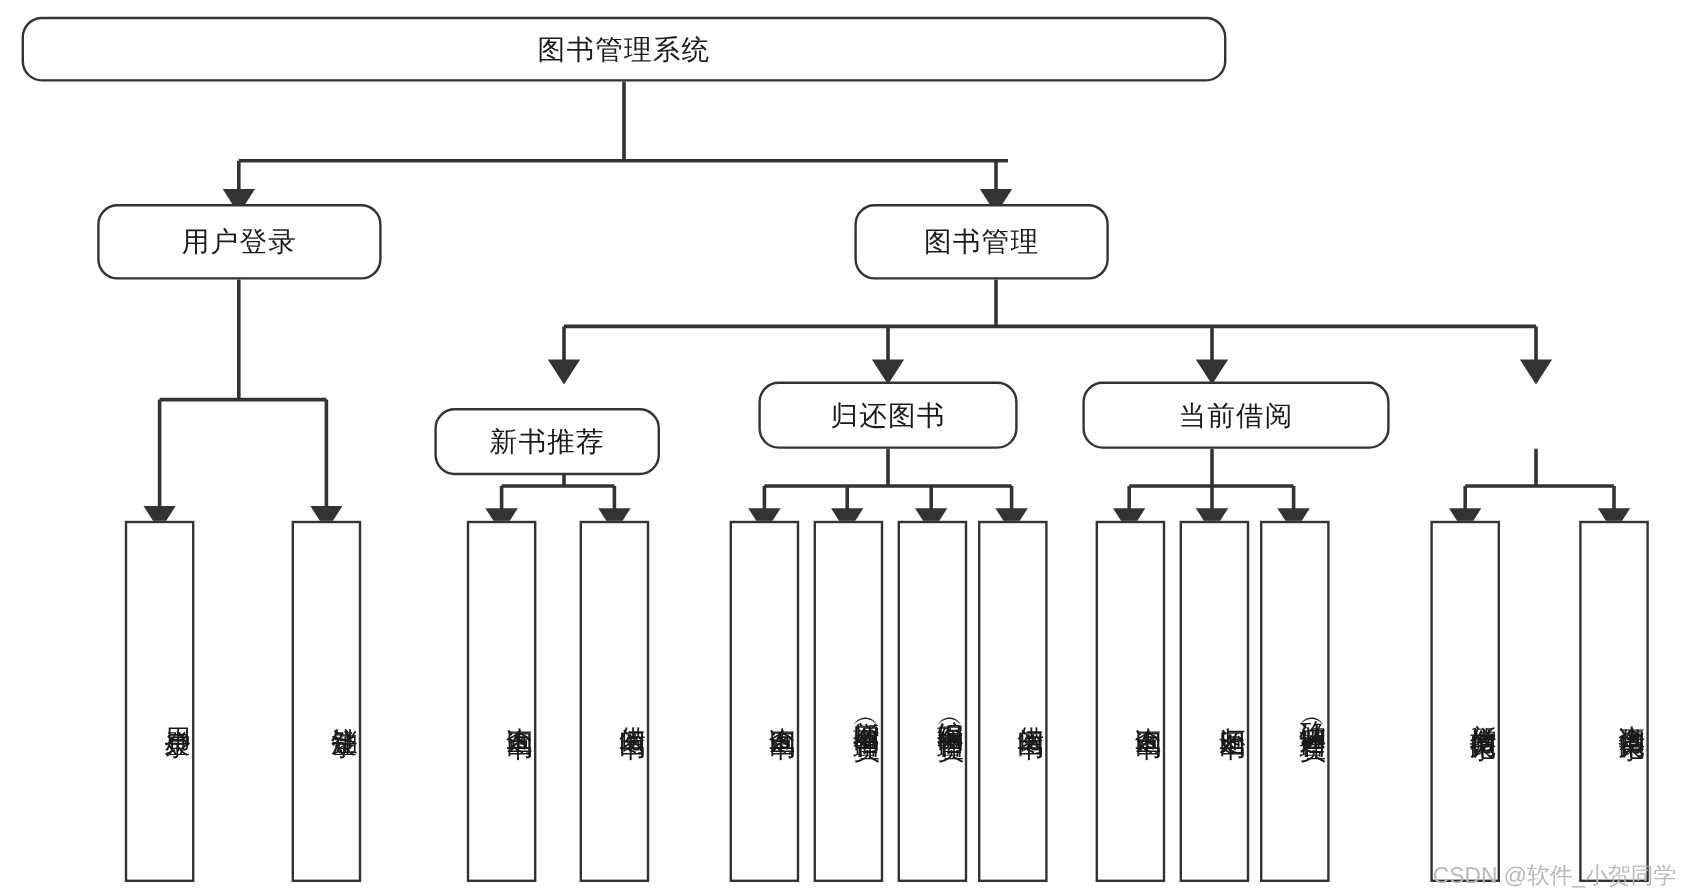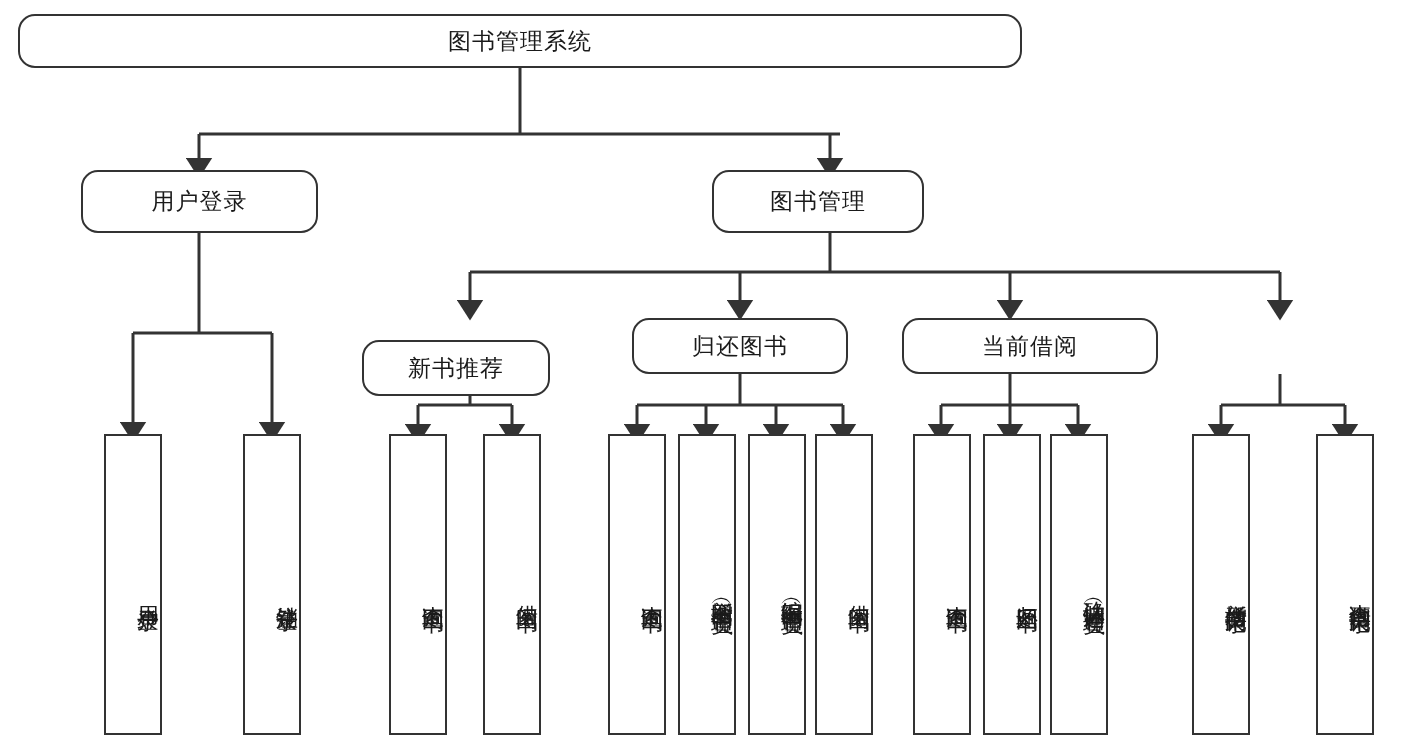--- a/index.html
+++ b/index.html
@@ -178,14 +178,15 @@
     <span class="txt">确认归还（管理员）</span>
   </div>
 
   <div class="node leaf" style="left:1192px; top:434px; width:58px; height:301px;">
     <span class="txt">新增借阅记录</span>
   </div>
   <div class="node leaf" style="left:1316px; top:434px; width:58px; height:301px;">
     <span class="txt">查询借阅记录</span>
   </div>
 
+  <div class="watermark">CSDN @软件_小贺同学</div>
 
 </div>
 
 </body></html>

